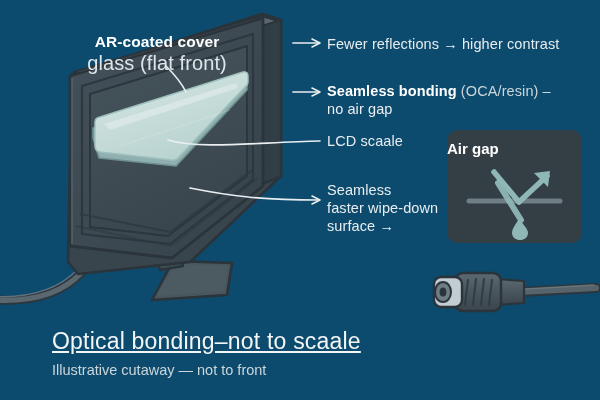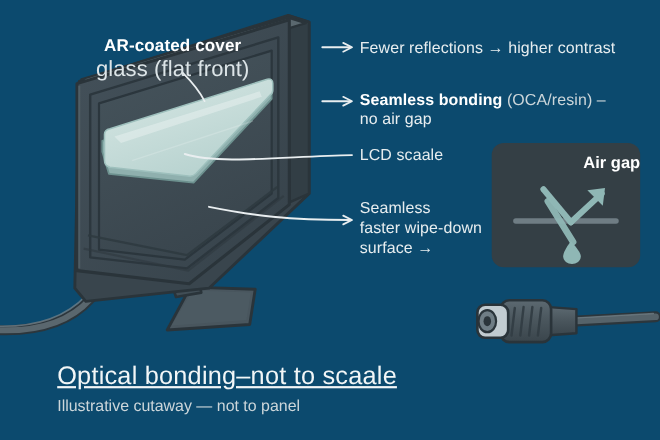--- a/index.html
+++ b/index.html
@@ -67,21 +67,21 @@
     position: absolute;
     left: 447px; top: 130px;
     width: 135px; height: 113px;
     background: #343f45;
     border-radius: 11px;
   }
   #inset-title {
     position: absolute;
     left: 0; top: 10px;
     width: 135px;
-    text-align: right;
+    text-align: left;
     font-size: 15px;
     font-weight: bold;
     color: #ffffff;
   }
   #inset-art {
     position: absolute;
     left: 0; top: 0;
     width: 135px; height: 113px;
   }
 
@@ -244,15 +244,15 @@
       <path d="M 72 72 L 100 46" stroke="#8fb7b5" stroke-width="5.5" stroke-linecap="round" fill="none"></path>
       <path d="M 87 43 L 103 41 L 101 57 Z" fill="#8fb7b5"></path>
 
       <path d="M 51 53 L 74 90" stroke="#8fb7b5" stroke-width="6" stroke-linecap="round" fill="none" opacity="0.95"></path>
 
       <path d="M 72 89 C 78 96 81 100 81 103 C 81 107.5 77 110 73 110 C 69 110 65 107.5 65 103 C 65 100 67 96 72 89 Z" fill="#8fb7b5"></path>
     </svg>
   </div>
 
   <div id="title">Optical bonding–not to scaale</div>
-  <div id="subtitle">Illustrative cutaway — not to panel</div>
+  <div id="subtitle">Illustrative cutaway — not to front</div>
 
 </div>
 
 </body></html>

